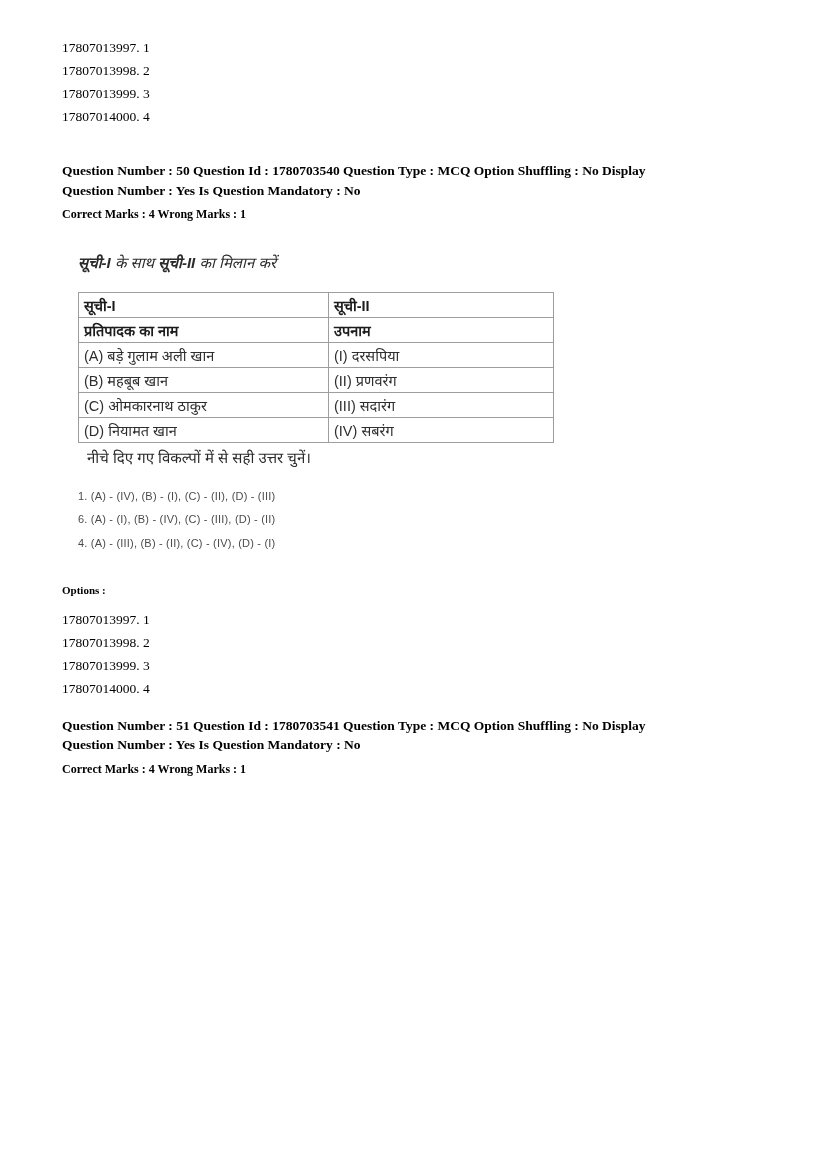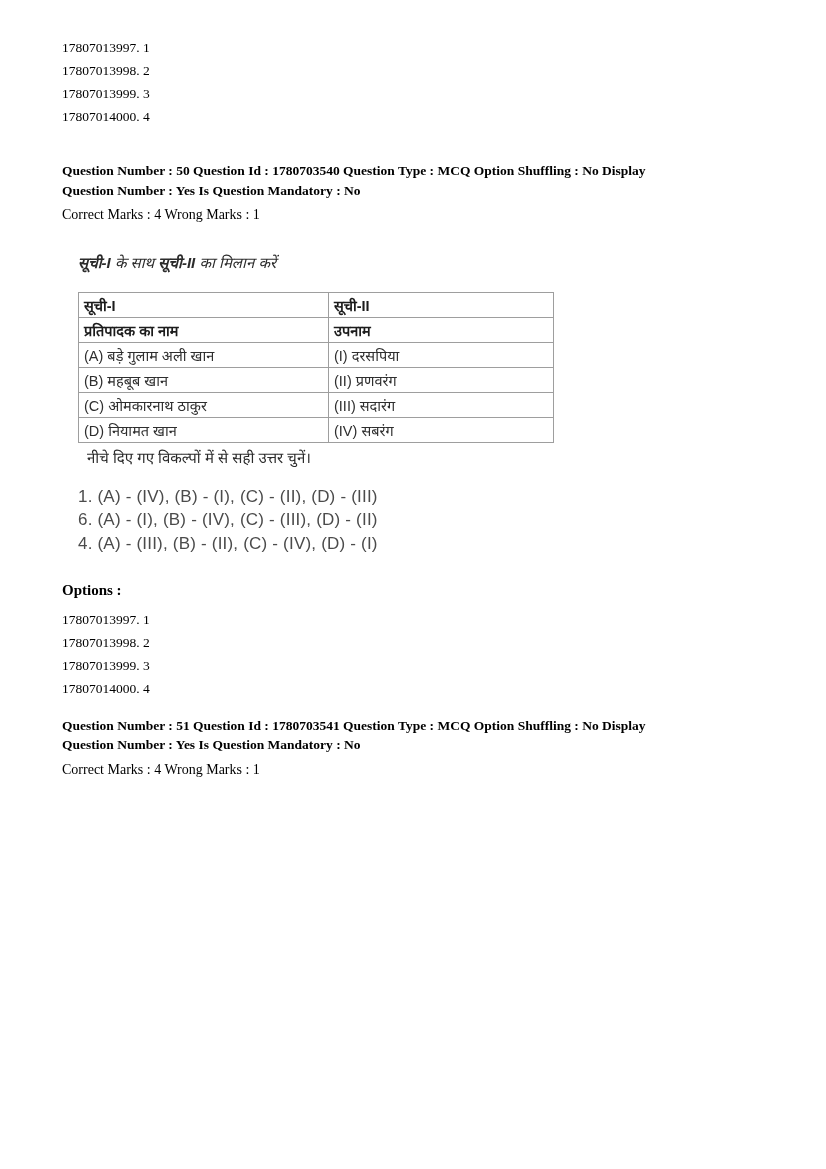--- a/index.html
+++ b/index.html
@@ -13,23 +13,23 @@
   .page {
     width: 826px; height: 1169px;
     padding: 36px 23px 0 62px;
     background: #ffffff;
   }
   
   .id-list { font-size: 13.5px; }
   .id-line { line-height: 23px; white-space: pre; }
   .q-block { margin-top: 33px; }
   .q-header { font-weight: bold; font-size: 13.5px; line-height: 19.5px; max-width: 712px; }
-  .marks-line { font-weight: normal; font-size: 14px; line-height: 19.5px; margin-top: 5px; }
+  .marks-line { font-weight: bold; font-size: 12px; line-height: 19.5px; margin-top: 5px; }
   .options-block { margin-top: 26px; }
-  .options-label { font-weight: bold; font-size: 15px; line-height: 19.5px; }
+  .options-label { font-weight: bold; font-size: 11px; line-height: 19.5px; }
   .options-block .id-list { margin-top: 7px; }
 
   
   .question-image {
     margin: 28px 0 0 16px;
     width: 492px;
     font-family: "Liberation Sans", sans-serif;
     color: #2b2b2b;
   }
   .img-title { font-size: 15px; line-height: 20px; font-style: italic; }
@@ -47,21 +47,21 @@
     height: 25px;
     vertical-align: middle;
     color: #2e2e2e;
   }
   table.match-table td.c1 { width: 250px; }
   table.match-table td.c2 { width: 225px; }
   table.match-table tr.hdr td { font-weight: bold; color: #1c1c1c; }
   .instruction { font-size: 15px; line-height: 21px; margin-top: 4px; color: #2b2b2b; margin-left: 9px; }
   .choices { margin-top: 17px; }
   .choice-line {
-    font-size: 17px; line-height: 23.5px;
+    font-size: 11px; line-height: 23.5px;
     color: #4b4b4b; letter-spacing: 0.2px;
     white-space: pre;
   }
 </style>
 </head>
 <body>
 
 <div class="page">
 
   <div class="id-list">

